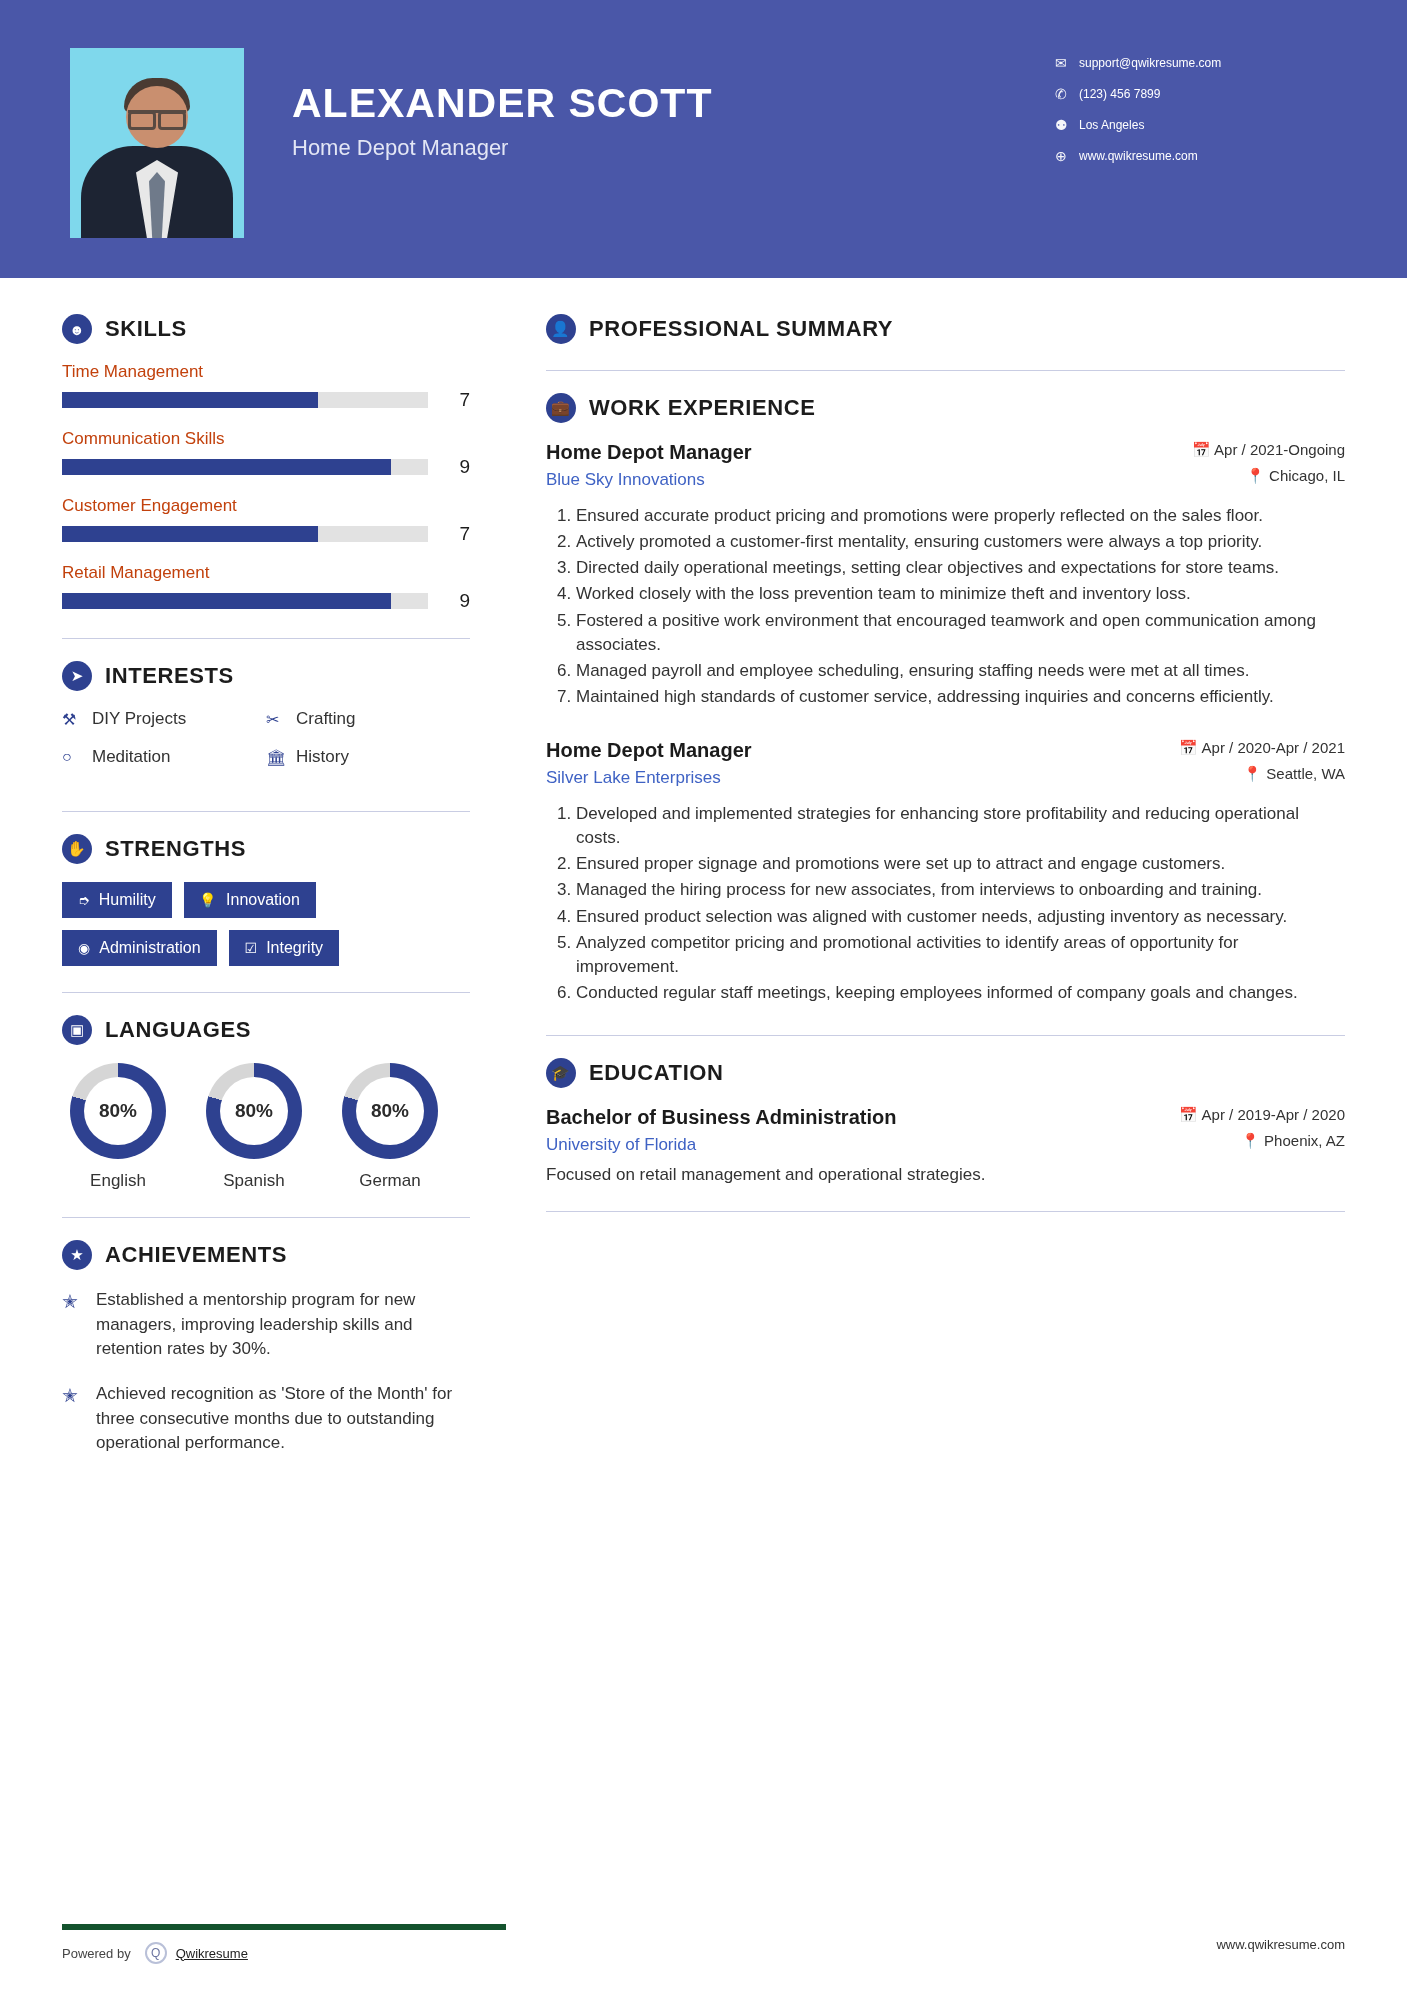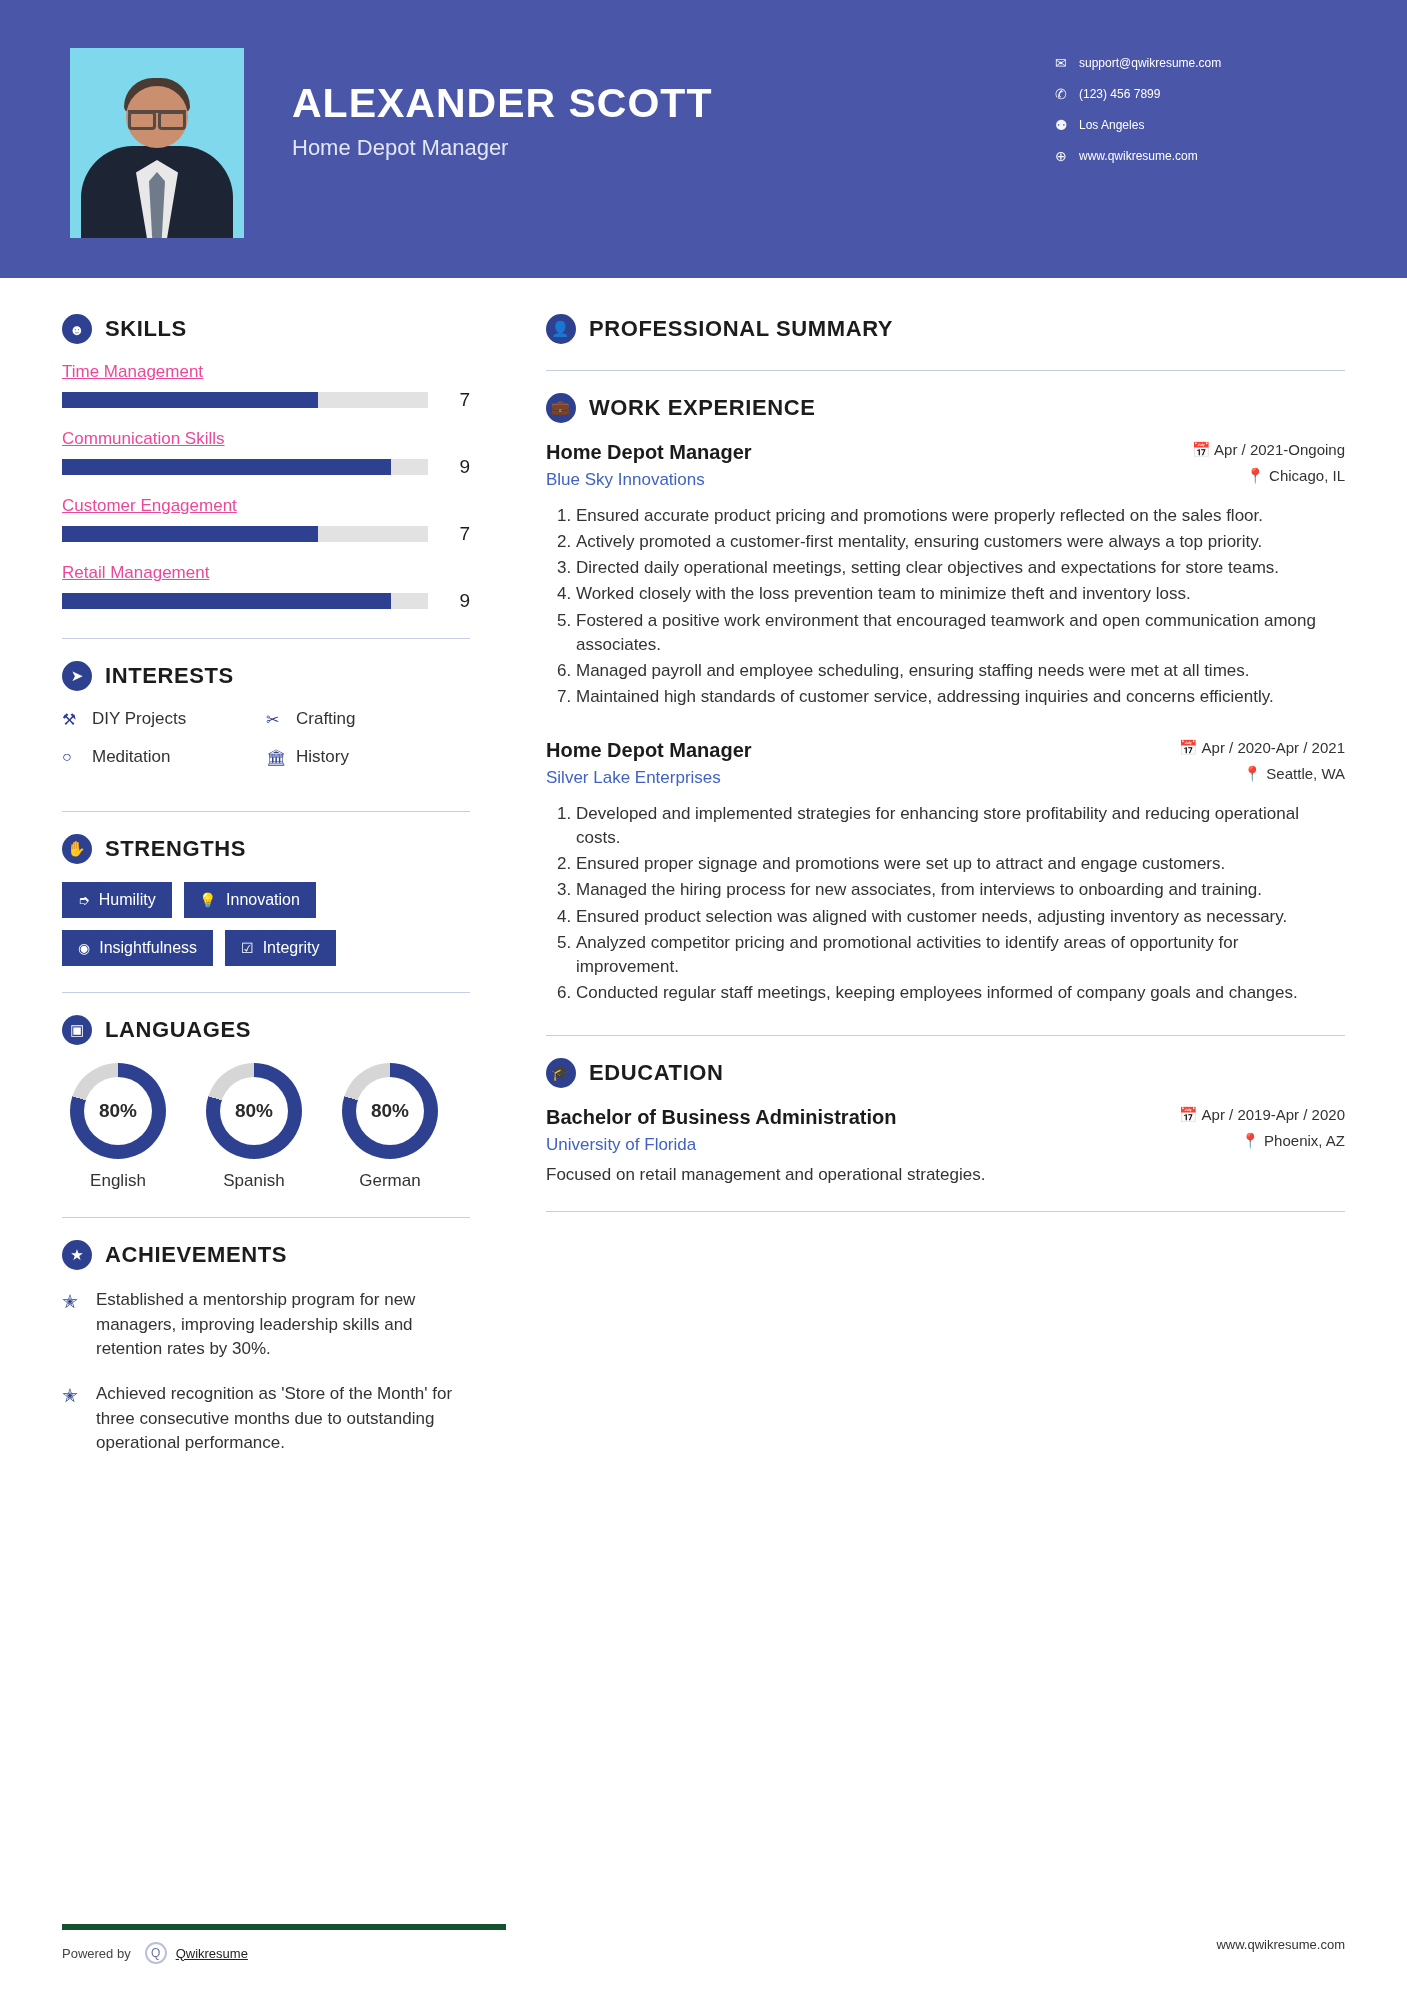--- a/index.html
+++ b/index.html
@@ -152,21 +152,21 @@
     letter-spacing: .6px;
     color: #1c1c1c;
   }
   .hr {
     border: 0;
     border-top: 1px solid #c9cde3;
     margin: 26px 0 22px 0;
   }
 
   
-  .skill-name { font-size: 17px; color: #ec4899; margin-bottom: 7px; text-decoration: underline; }
+  .skill-name { font-size: 17px; color: #c2410c; margin-bottom: 7px; }
   .skill-row { display: flex; align-items: center; margin-bottom: 18px; }
   .bar {
     flex: 1 1 auto;
     height: 16px;
     background: #e2e2e2;
     position: relative;
   }
   .bar > i { display:block; height:100%; background:#2e4190; }
   .skill-val {
     width: 42px;
@@ -389,21 +389,21 @@
         <div class="strength">
           <span class="si">➮</span>
           <span>Humility</span>
         </div>
         <div class="strength">
           <span class="si">💡</span>
           <span>Innovation</span>
         </div>
         <div class="strength">
           <span class="si">◉</span>
-          <span>Insightfulness</span>
+          <span>Administration</span>
         </div>
         <div class="strength">
           <span class="si">☑</span>
           <span>Integrity</span>
         </div>
       </div>
 
       <hr class="hr">
 
       <div class="sec-head">

